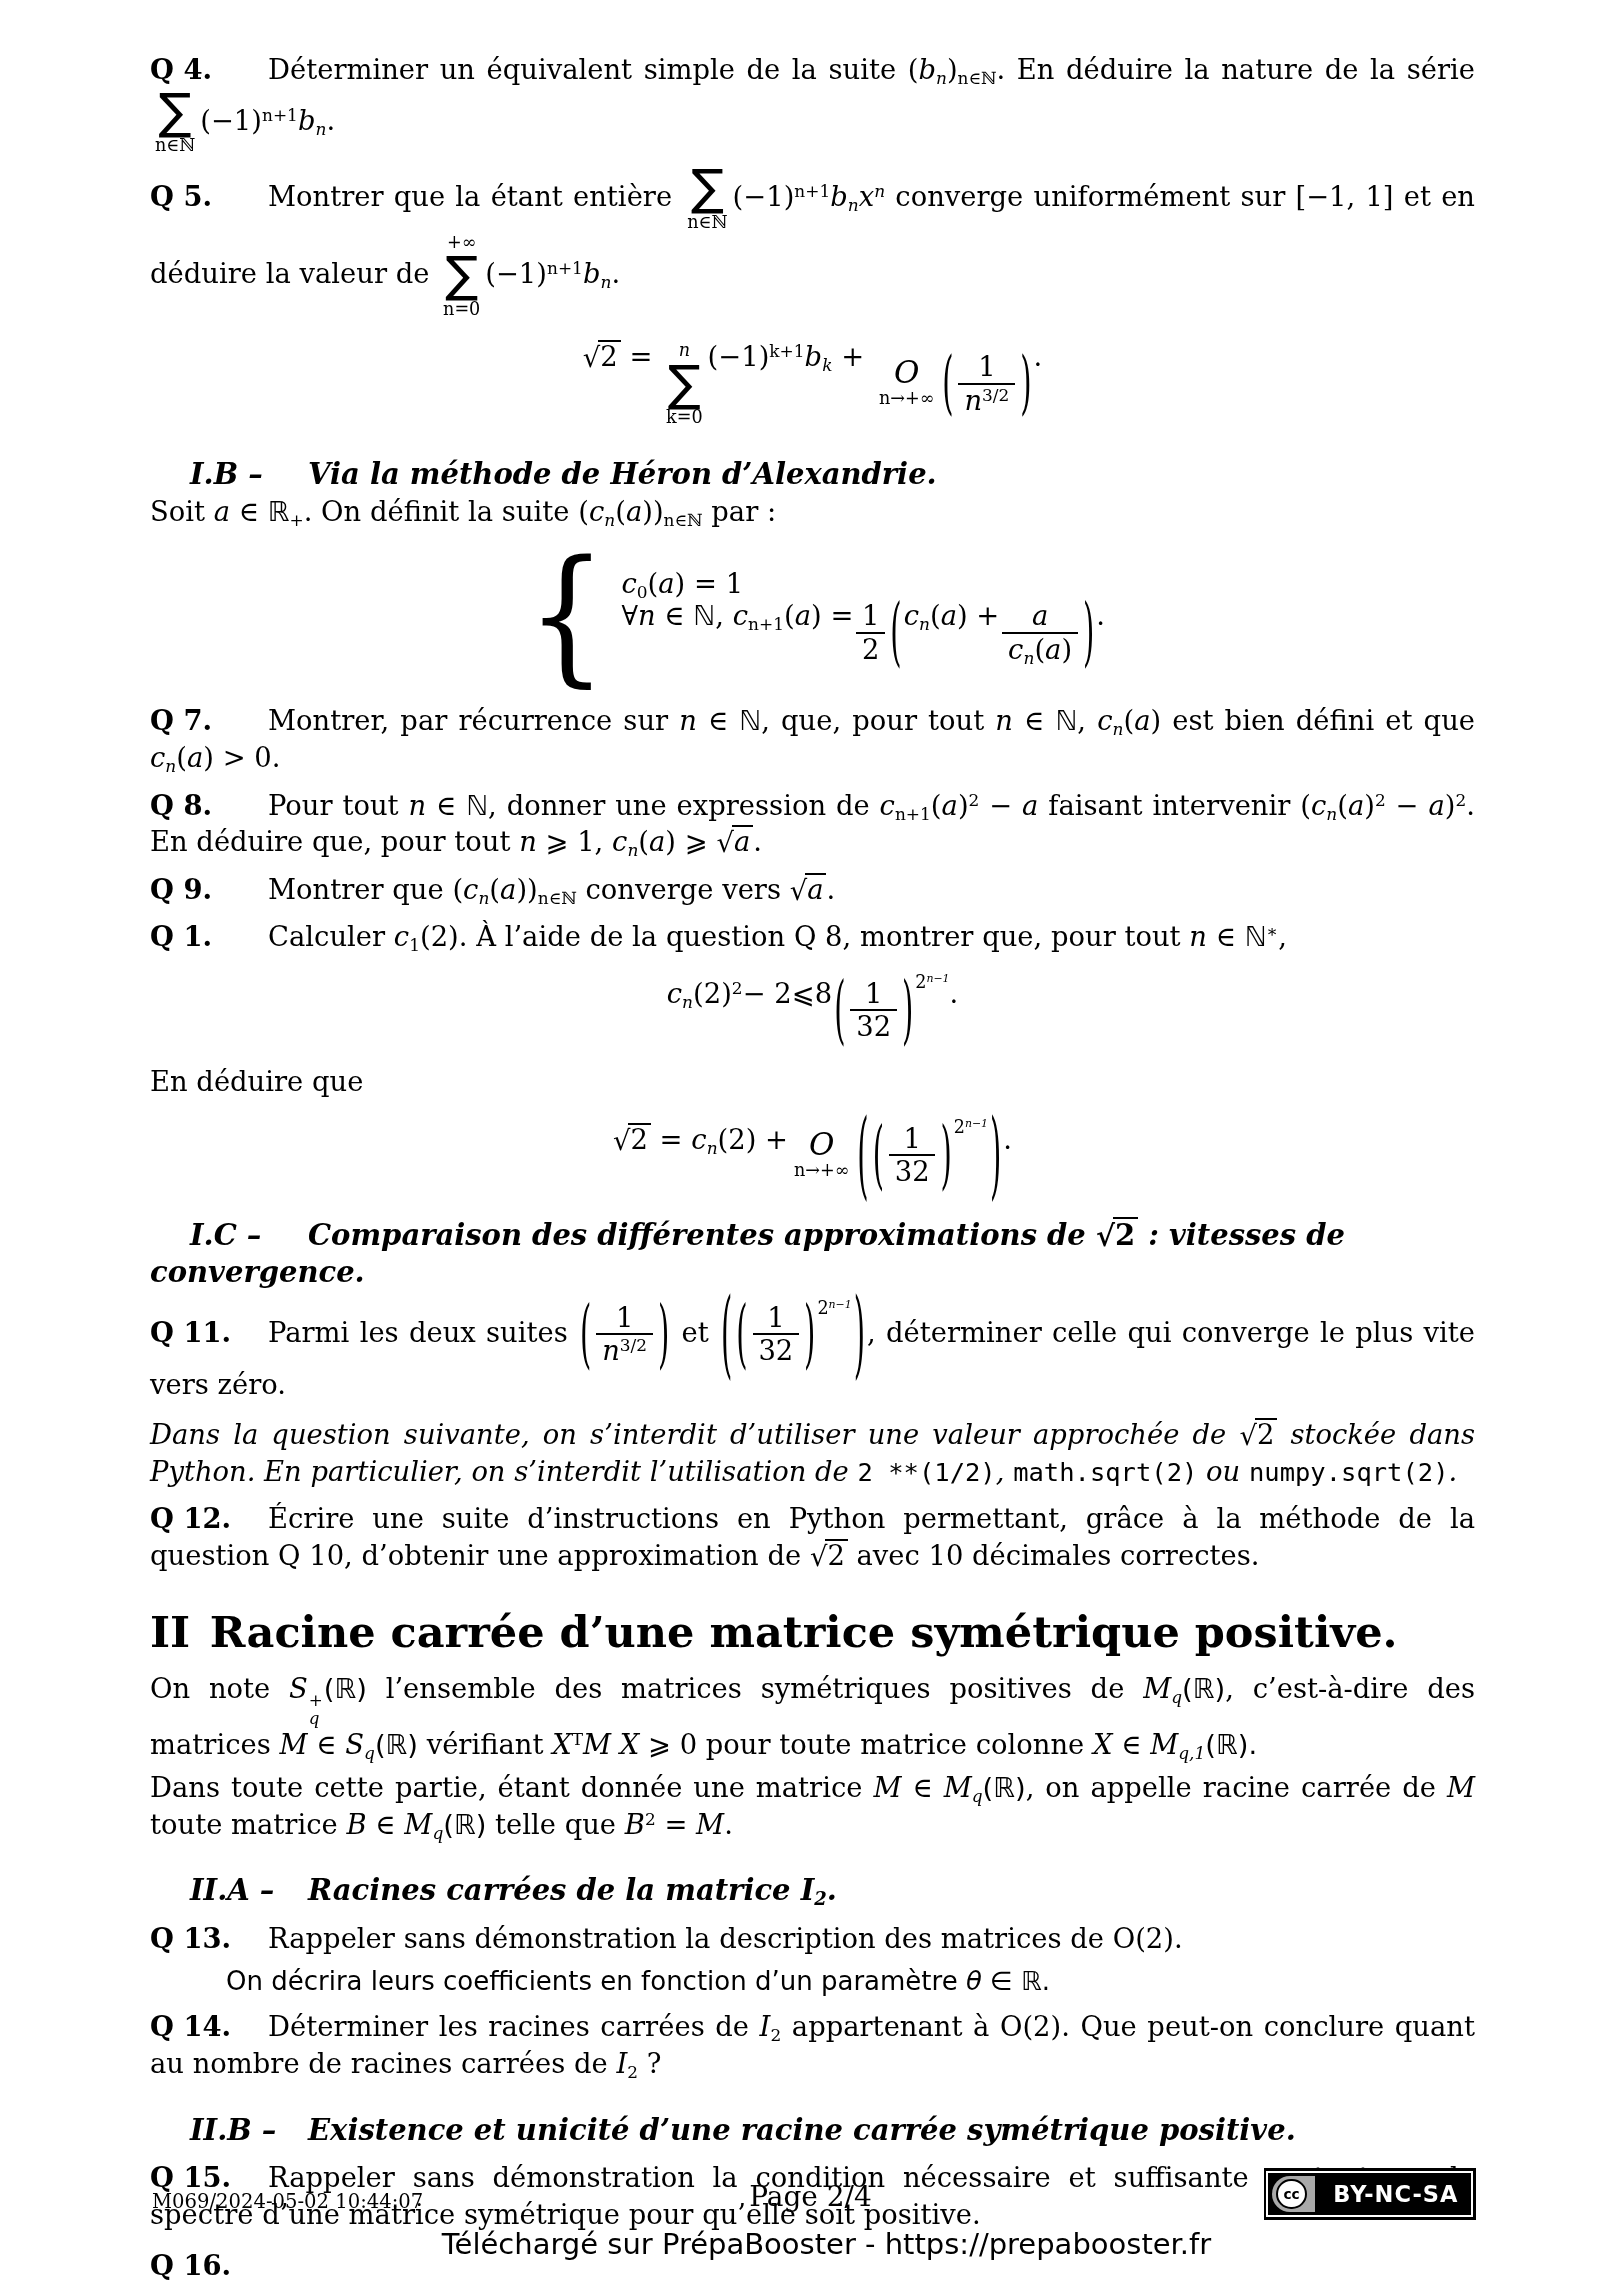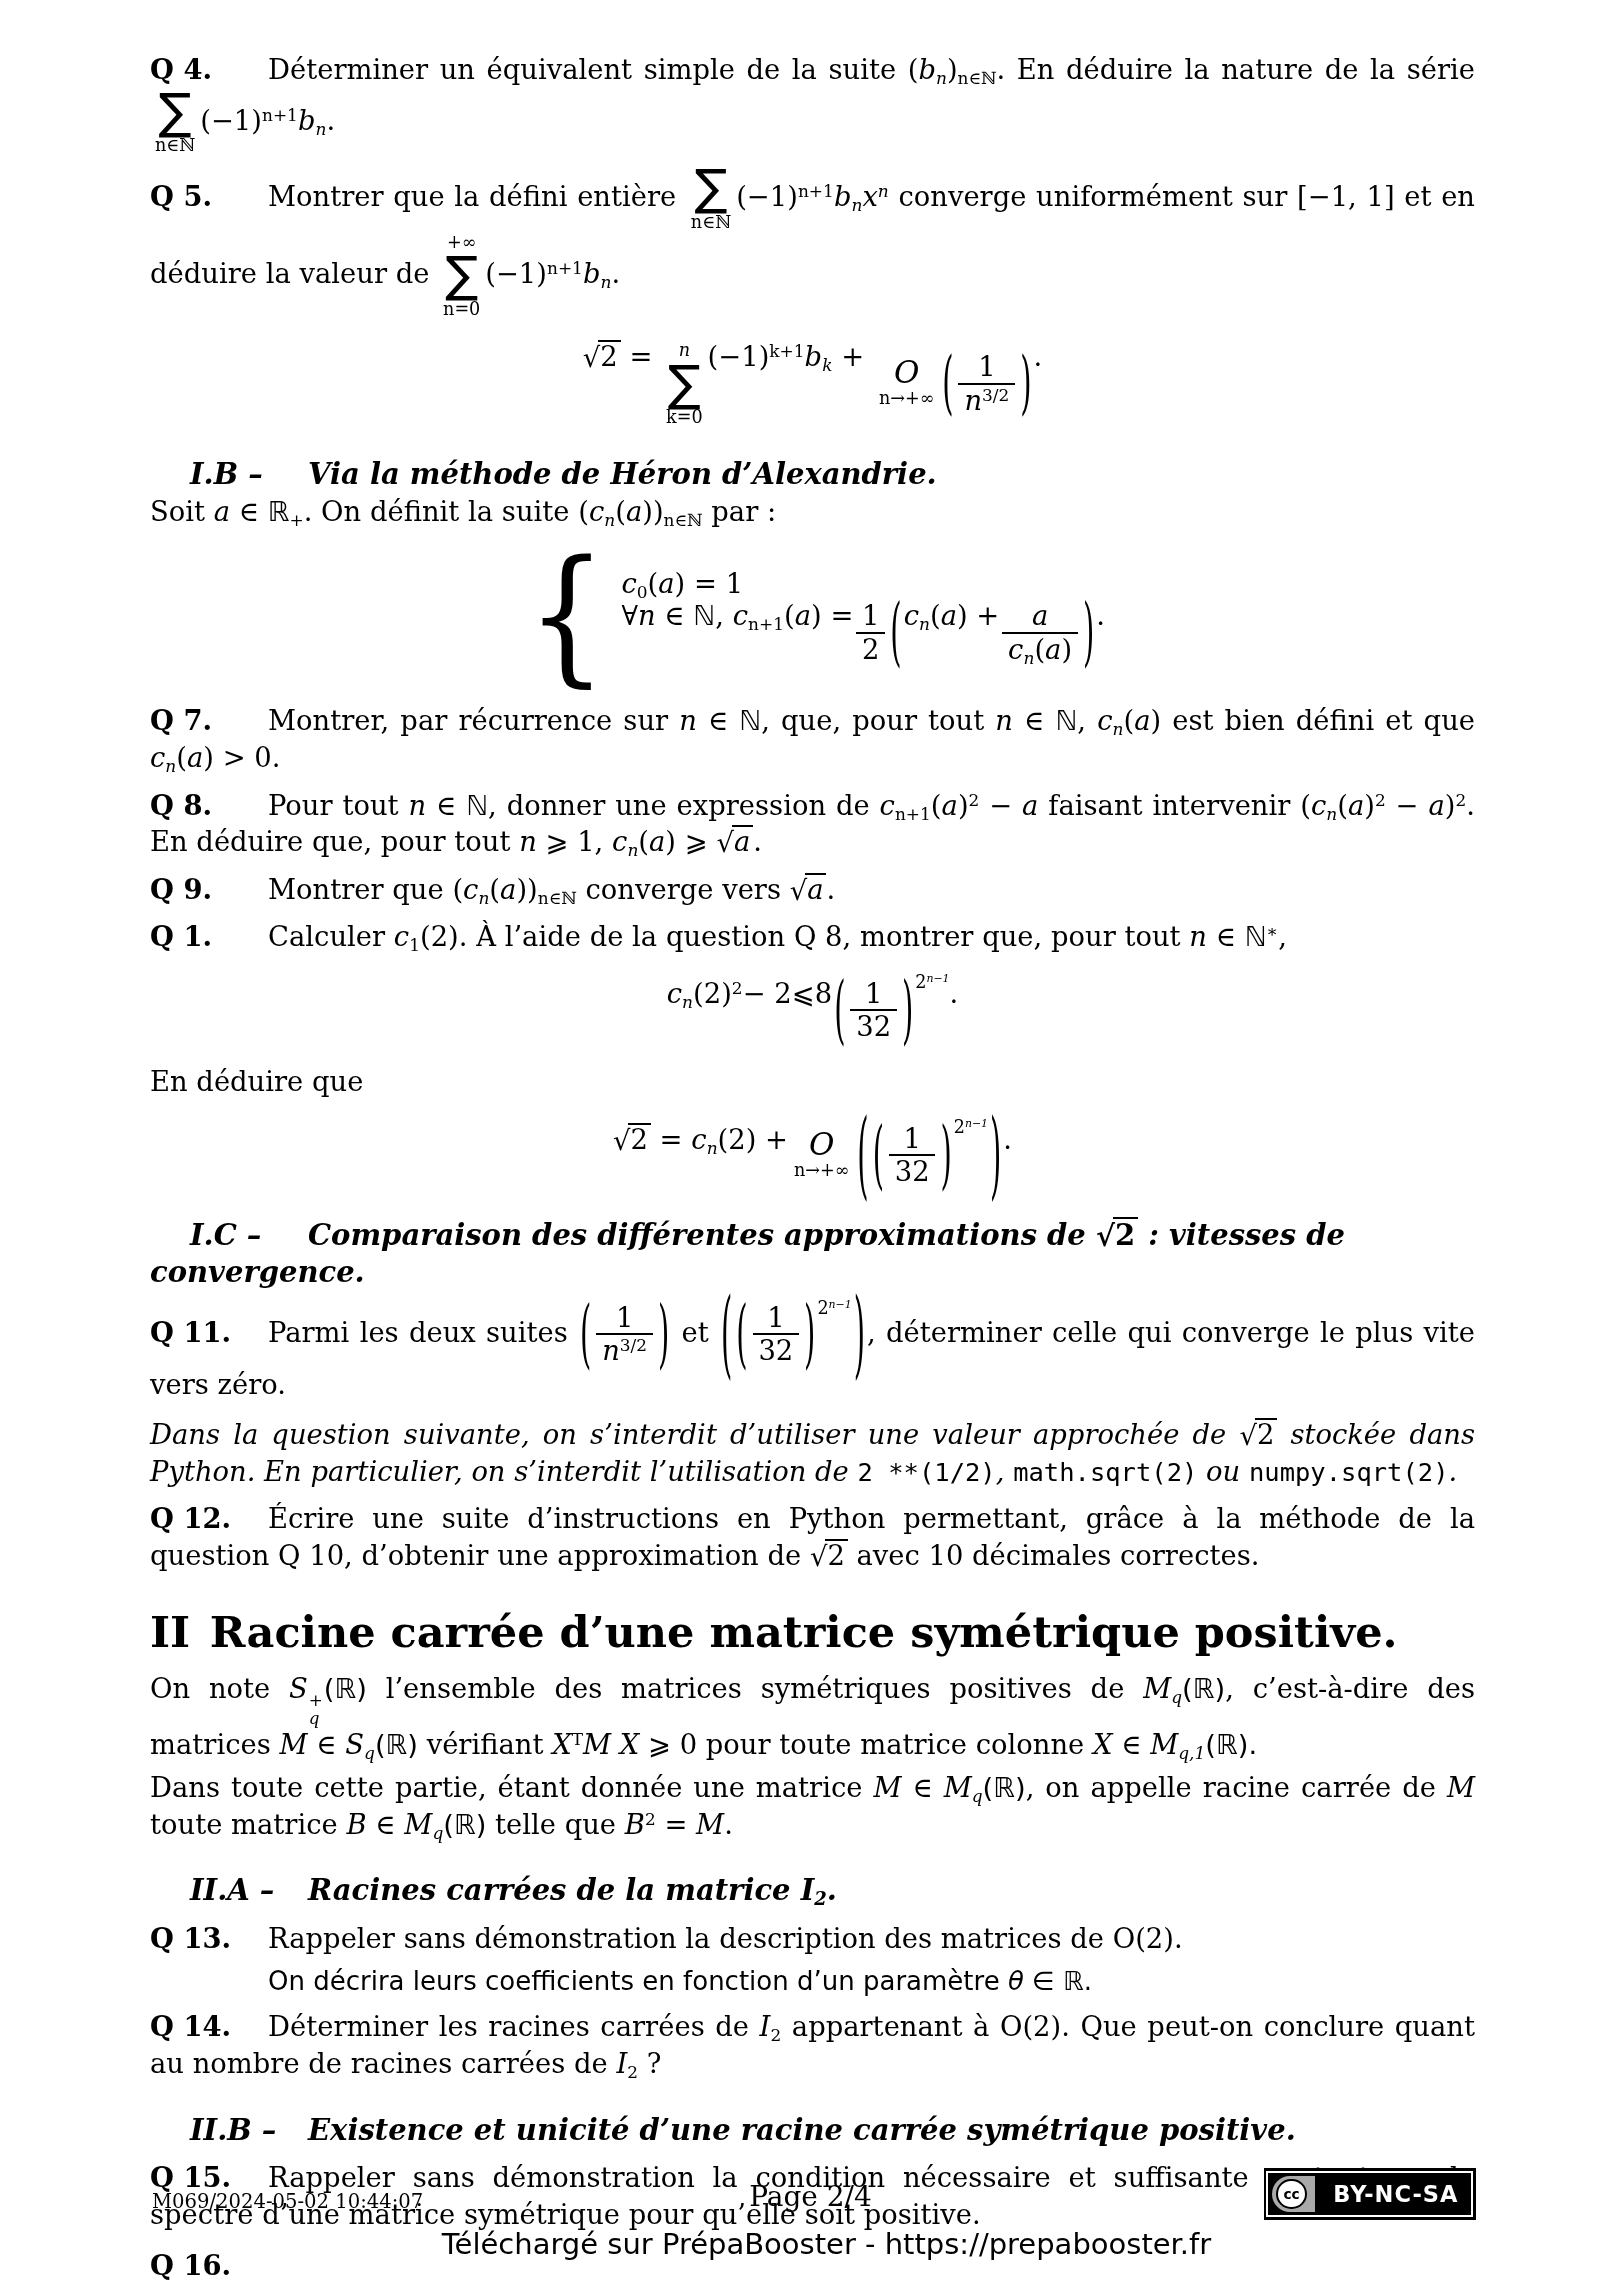--- a/index.html
+++ b/index.html
@@ -52,21 +52,21 @@
   .row .fr,.row .bp{align-self:center;}
   
   .hd3{font-weight:700;font-style:italic;font-size:29px;margin-top:29px;line-height:1.3;}
   .hd3 .hl{display:inline-block;width:118px;margin-left:40px;}
   .hd3 .sq{font-style:normal;}
   .hd2{font-weight:700;font-size:43px;margin:33px 0 13.7px;line-height:1.15;}
   .hd2 .n2{margin-right:19.6px;}
   
   .pyl{font-style:italic;}
   .cd{font-family:"DejaVu Sans Mono","Liberation Mono",monospace;font-style:normal;font-size:25.5px;}
-  .note13{font-family:"DejaVu Sans","Liberation Sans",sans-serif;font-size:26px;margin-left:118px;margin-top:5.9px;text-align:left;}
+  .note13{font-family:"DejaVu Sans","Liberation Sans",sans-serif;font-size:26px;margin-left:76px;margin-top:5.9px;text-align:left;}
   
   .f-id{position:absolute;left:152px;top:2190px;font-size:19.6px;}
   .f-page{position:absolute;left:0;width:100%;text-align:center;top:2180px;font-size:28px;}
   .f-dl{position:absolute;left:16px;width:100%;text-align:center;top:2227px;
         font-family:"DejaVu Sans","Liberation Sans",sans-serif;font-size:29px;}
   .badge{position:absolute;right:145px;top:2168px;background:#000;padding:2.9px;}
   .badge-in{border:2.9px solid #fff;display:flex;align-items:center;gap:9.8px;padding:2.9px 12.7px 2.9px 3.9px;background:#000;}
   .cc-pill{background:#a9a9a9;border-radius:979px 0 0 979px;padding:2.9px 7.8px 2.9px 3.9px;display:flex;align-items:center;}
   .cc-c{width:26.5px;height:26.5px;border-radius:50%;background:#fff;border:2.9px solid #000;color:#000;font-weight:700;
         font-size:13.7px;display:flex;align-items:center;justify-content:center;font-family:"DejaVu Sans",sans-serif;}
@@ -76,21 +76,21 @@
 <body>
 
 <div class="page">
 <div class="content">
 
   <p class="q"><b class="ql">Q 4.</b><span>Déterminer un équivalent simple de la suite </span><span>(</span><i>b</i><sub><i>n</i></sub><span>)</span><sub>n∈ℕ</sub><span>. En déduire la nature de la série </span><span class="bo">
           <span class="op">∑</span>
           <span class="lb">n∈ℕ</span>
         </span><span>(−1)</span><sup>n+1</sup><i>b</i><sub><i>n</i></sub><span>.</span></p>
 
-  <p class="q"><b class="ql">Q 5.</b><span>Montrer que la défini entière </span><span class="bo">
+  <p class="q"><b class="ql">Q 5.</b><span>Montrer que la étant entière </span><span class="bo">
           <span class="op">∑</span>
           <span class="lb">n∈ℕ</span>
         </span><span>(−1)</span><sup>n+1</sup><i>b</i><sub><i>n</i></sub><i>x</i><sup><i>n</i></sup><span> converge uniformément sur [−1, 1] et en déduire la valeur </span><span>de </span><span class="bo">
           <span class="lt">+∞</span>
           <span class="op">∑</span>
           <span class="lb">n=0</span>
         </span><span>(−1)</span><sup>n+1</sup><i>b</i><sub><i>n</i></sub><span>.</span></p>
 
 
   <div class="eq"><span class="er">

